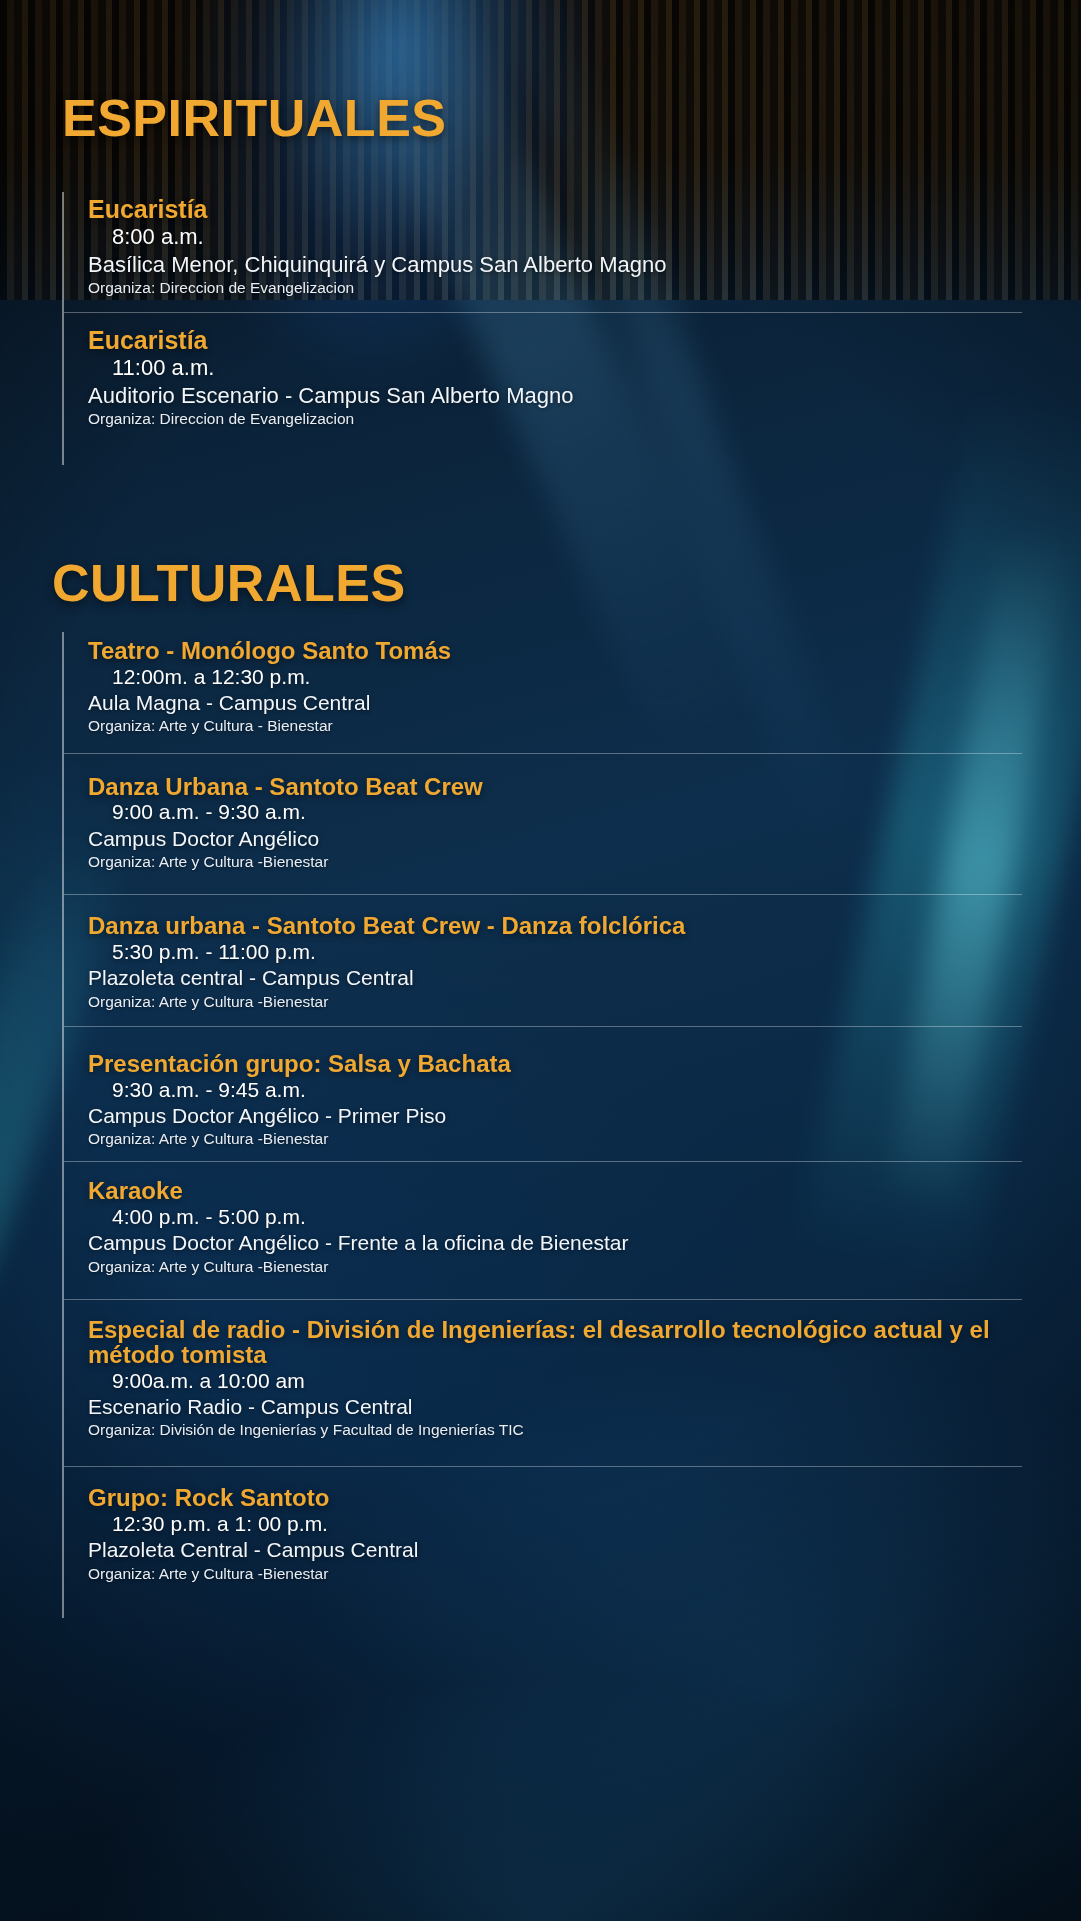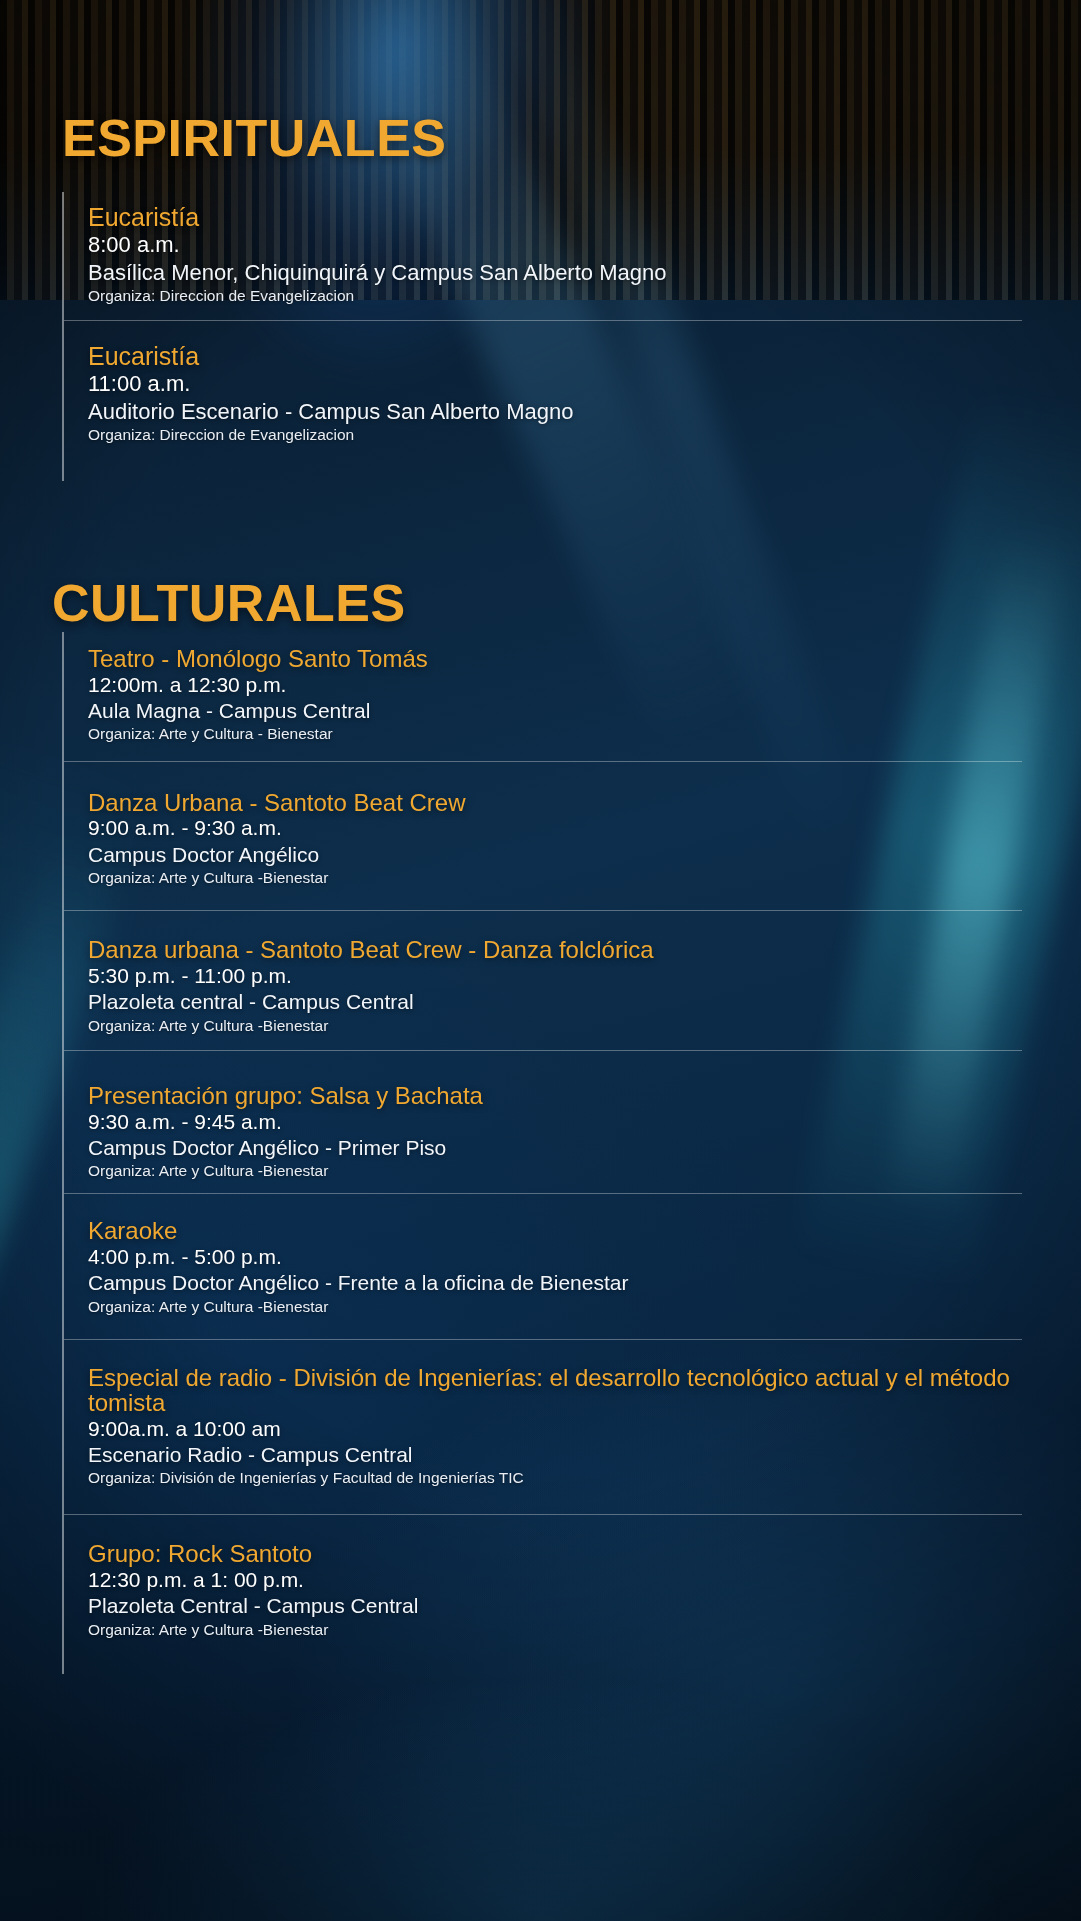--- a/index.html
+++ b/index.html
@@ -73,51 +73,50 @@
 
   
   .content { position: relative; z-index: 5; }
 
   .section-title {
     color: #f0a830;
     font-size: 52px;
     font-weight: bold;
     letter-spacing: 0.5px;
     text-shadow: 0 3px 10px rgba(0,0,0,.55);
-    margin-top: 20px;
   }
   .title-espirituales { position: absolute; left: 62px; top: 88px; }
   .title-culturales   { position: absolute; left: 52px; top: 553px; }
 
   .group {
     position: absolute;
     border-left: 2px solid rgba(255,255,255,0.45);
   }
   .group-espirituales { left: 62px; top: 192px; width: 960px; }
   .group-culturales   { left: 62px; top: 632px; width: 960px; }
 
   .event {
     position: relative;
     padding: 0 0 0 24px;
   }
   .event + .event { border-top: 1px solid rgba(255,255,255,0.32); }
 
   .ev-title {
     color: #f0a830;
-    font-weight: normal;
+    font-weight: bold;
     font-size: 24px;
     line-height: 1.08;
     text-shadow: 0 2px 6px rgba(0,0,0,.5);
-    margin-top: 8px;
   }
   .ev-time {
     color: #ffffff;
     font-size: 21px;
     line-height: 1.25;
     text-shadow: 0 1px 4px rgba(0,0,0,.5);
+    margin-left: 24px;
   }
   .ev-place {
     color: #f2f6fa;
     font-size: 21px;
     line-height: 1.25;
     text-shadow: 0 1px 4px rgba(0,0,0,.5);
   }
   .ev-org {
     color: #e9eef4;
     font-size: 15.5px;

